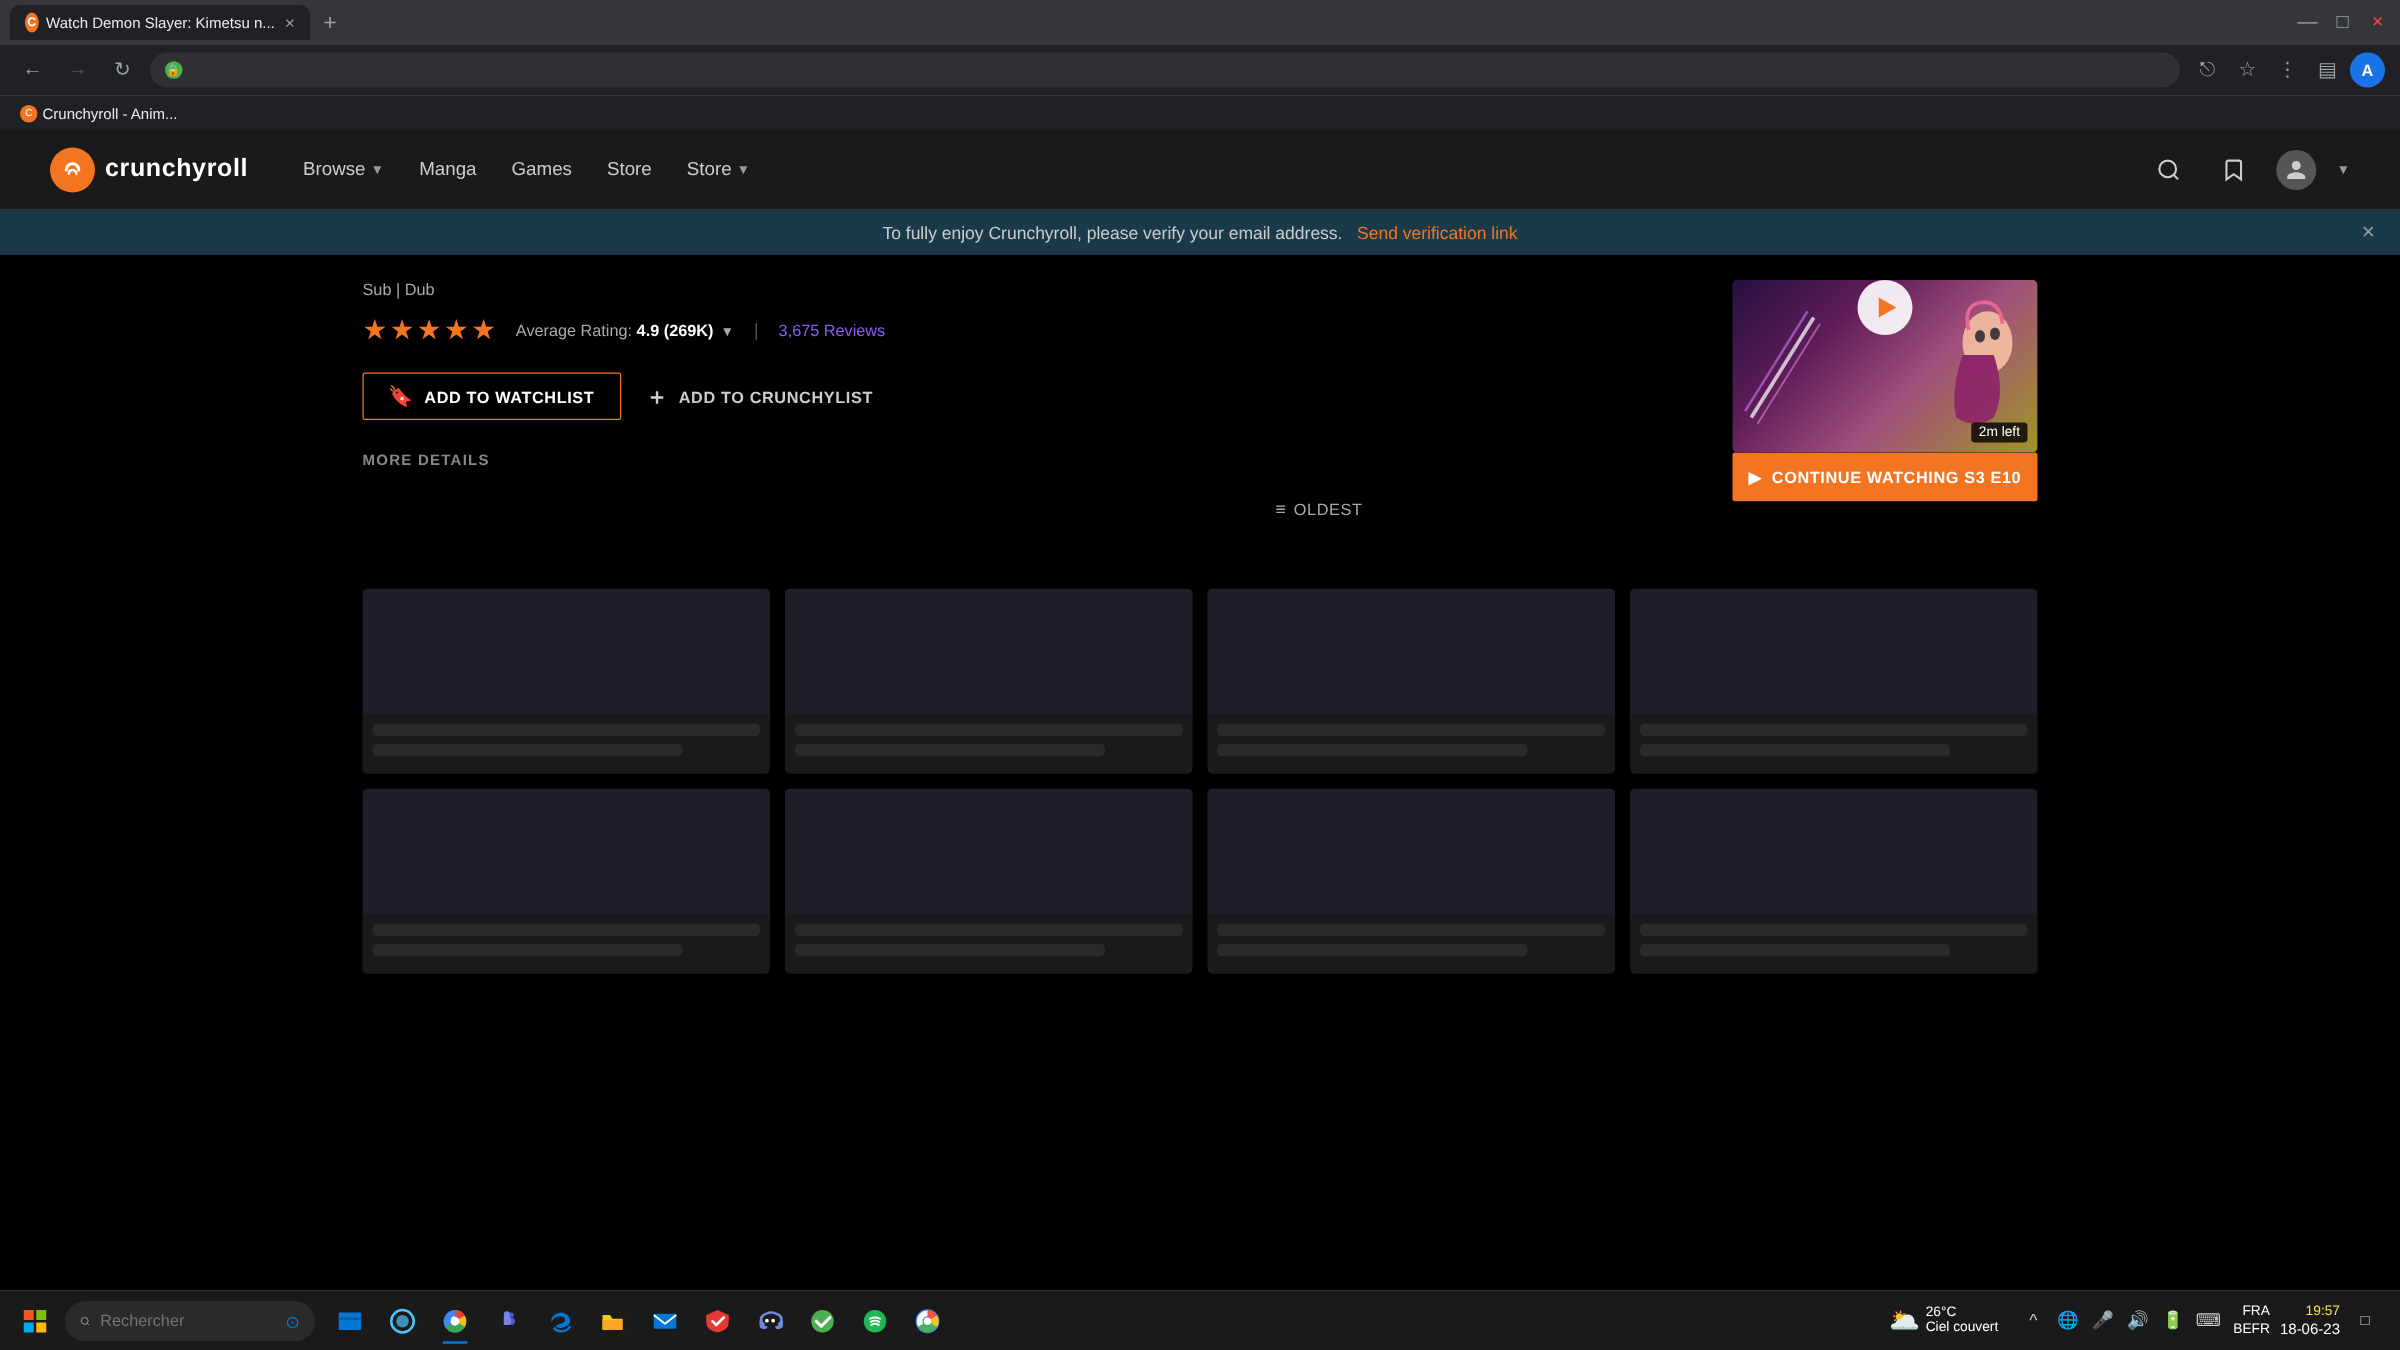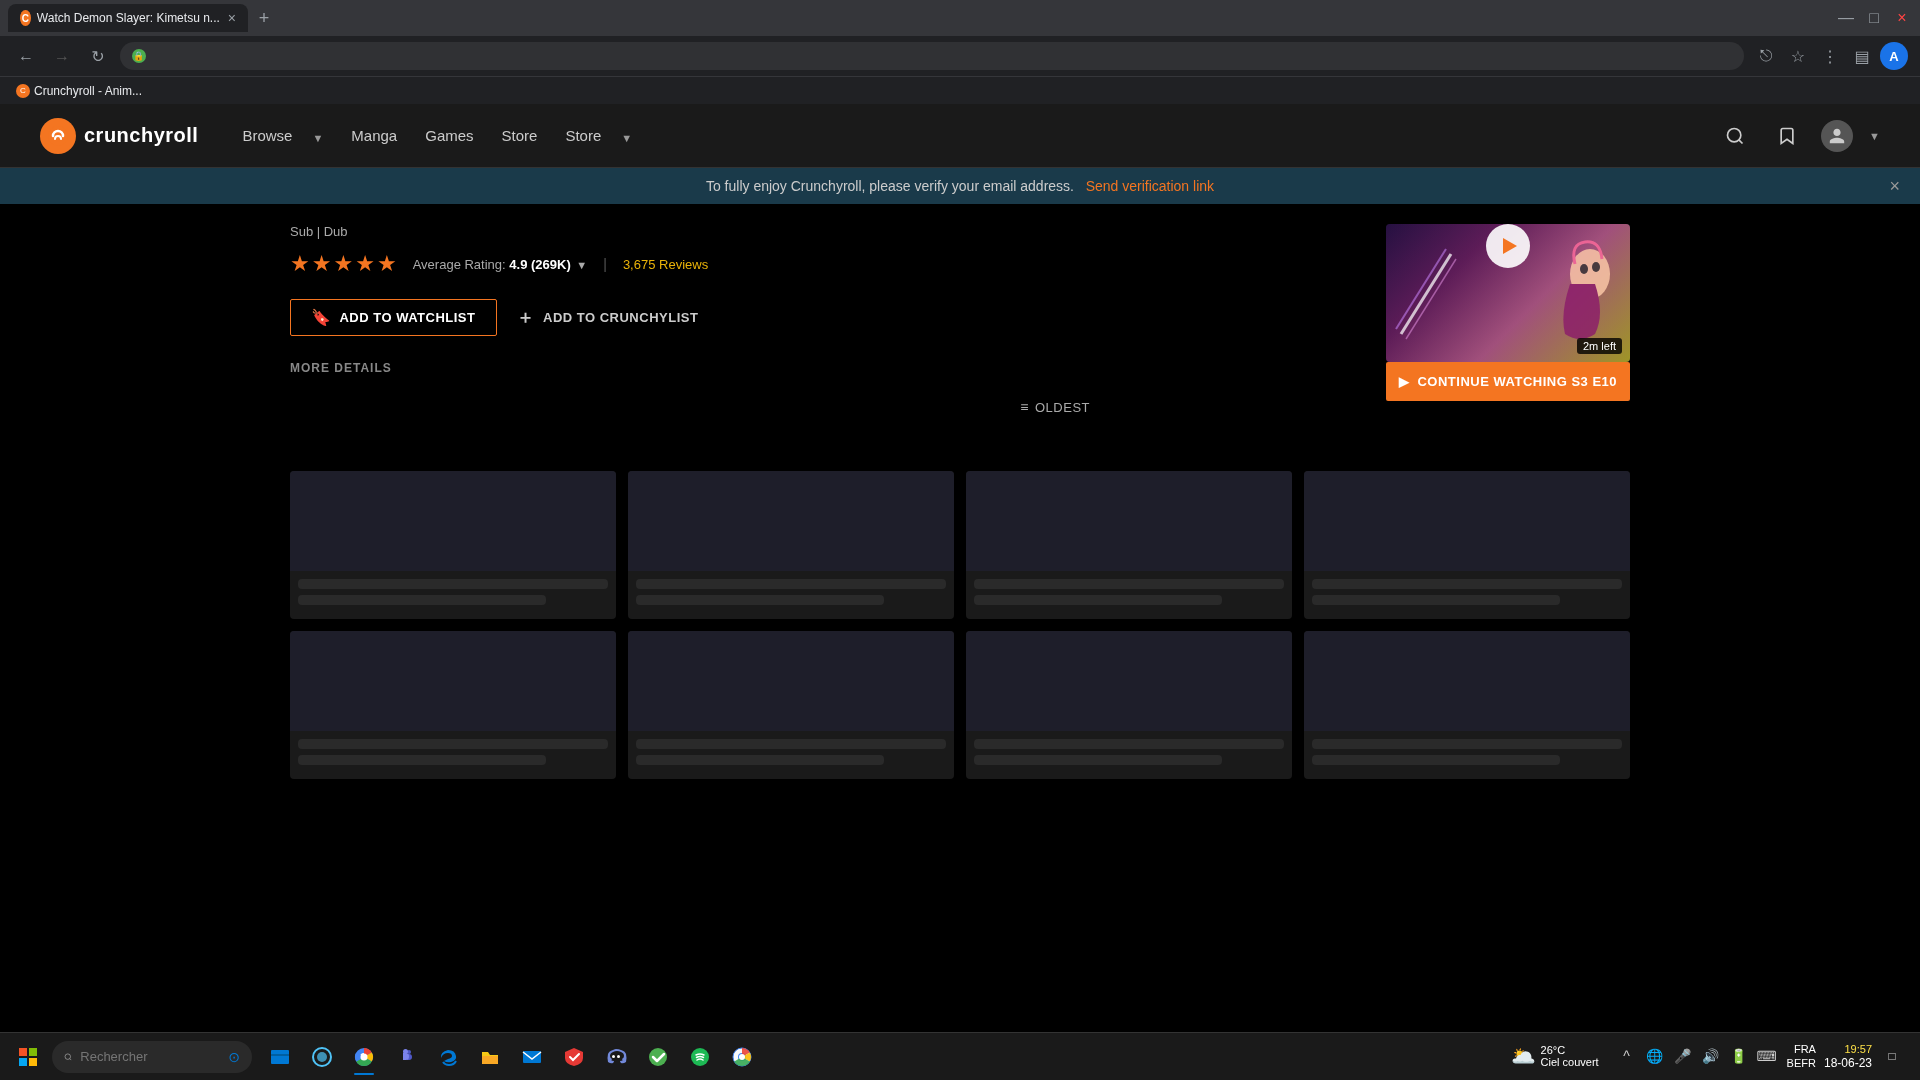--- a/index.html
+++ b/index.html
@@ -231,22 +231,22 @@
       color: #fff;
       letter-spacing: 0.5px;
     }
     .nav-items {
       display: flex;
       align-items: center;
       gap: 4px;
     }
     .nav-item {
       display: flex;
-      align-items: flex-end;
-      gap: 20px;
+      align-items: center;
+      gap: 4px;
       padding: 8px 12px;
       color: #ccc;
       font-size: 15px;
       cursor: pointer;
       border-radius: 4px;
     }
     .nav-chevron {
       font-size: 11px;
       color: #999;
     }
@@ -332,21 +332,21 @@
     }
     .rating-chevron {
       color: #aaa;
       font-size: 11px;
       margin-left: 2px;
     }
     .reviews-sep {
       color: #555;
     }
     .reviews-count {
-      color: #eab308;
+      color: #8b5cf6;
       font-size: 13px;
     }
 
     
     .action-row {
       display: flex;
       align-items: center;
       gap: 20px;
       margin-bottom: 24px;
     }

